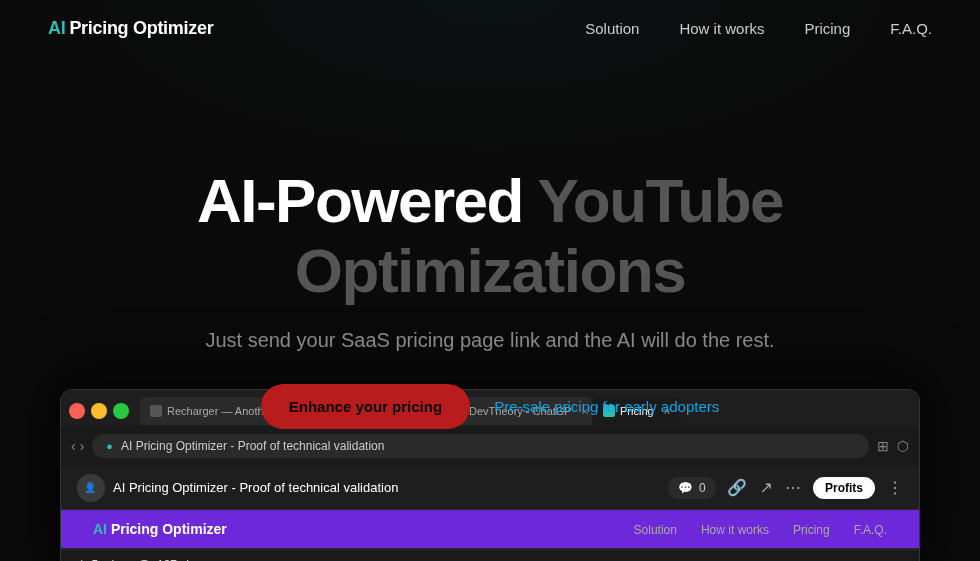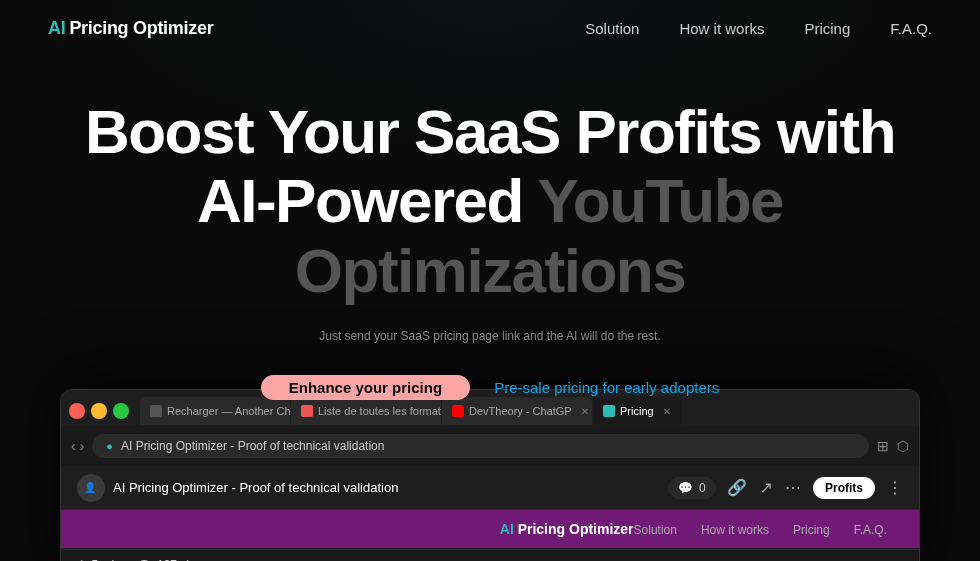--- a/index.html
+++ b/index.html
@@ -70,39 +70,39 @@
       color: #ffffff;
       letter-spacing: -1.5px;
       margin-bottom: 24px;
     }
 
     .hero-title-muted {
       color: #555555;
     }
 
     .hero-subtitle {
-      font-size: 12px;
+      font-size: 20px;
       color: #888888;
       margin-bottom: 32px;
       font-weight: 400;
     }
 
     .hero-actions {
       display: flex;
       align-items: center;
       justify-content: center;
       gap: 24px;
     }
 
     .btn-primary {
-      background: #fca5a5;
+      background: #b91c1c;
       color: #0a0a0a;
       border: none;
       border-radius: 50px;
-      padding: 4px 28px;
+      padding: 14px 28px;
       font-size: 15px;
       font-weight: 600;
       cursor: pointer;
     }
 
     .btn-secondary-text {
       color: #0ea5e9;
       font-size: 15px;
       font-weight: 400;
     }
@@ -285,24 +285,24 @@
       border: none;
       border-radius: 20px;
       padding: 4px 12px;
       font-size: 12px;
       font-weight: 600;
       cursor: pointer;
     }
 
     
     .inner-nav {
-      background: #701a75;
-      display: flex;
-      align-items: center;
-      justify-content: flex-end;
+      background: #6d28d9;
+      display: flex;
+      align-items: center;
+      justify-content: space-between;
       padding: 10px 32px;
       border-bottom: 1px solid #222;
     }
 
     .inner-logo {
       font-size: 14px;
       color: #fff;
       font-weight: 600;
     }
 
@@ -364,21 +364,21 @@
   <ul class="nav-links">
     <li><a href="#">Solution</a></li>
     <li><a href="#">How it works</a></li>
     <li><a href="#">Pricing</a></li>
     <li><a href="#">F.A.Q.</a></li>
   </ul>
 </nav>
 
 <section class="hero">
   <h1 class="hero-title">
-    <span>Boost Your SaaS Profits with</span><br>
+    <br>
     <span>AI-Powered </span><span class="hero-title-muted">YouTube Optimizations</span>
   </h1>
   <p class="hero-subtitle">Just send your SaaS pricing page link and the AI will do the rest.</p>
   <div class="hero-actions">
     <button class="btn-primary">Enhance your pricing</button>
     <span class="btn-secondary-text">Pre-sale pricing for early adopters</span>
   </div>
 </section>
 
 <div class="browser-wrapper">

